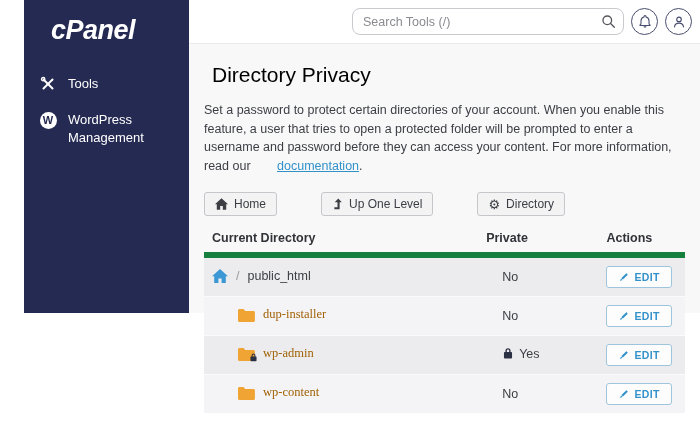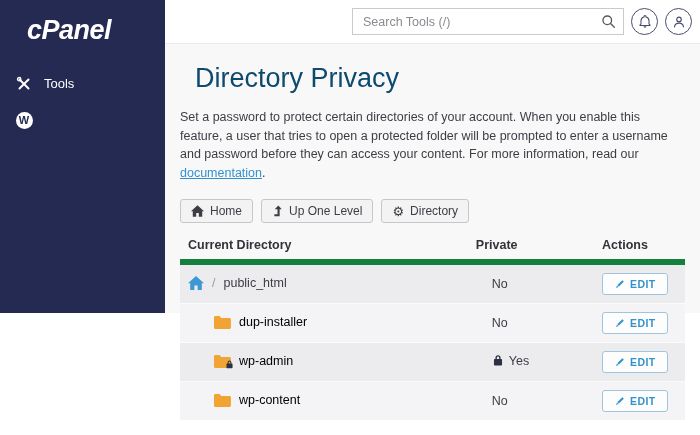--- a/index.html
+++ b/index.html
@@ -1,66 +1,66 @@
 <!DOCTYPE html>
 <html><head>
 <meta charset="utf-8">
 <style>
   * { box-sizing: border-box; margin: 0; padding: 0; }
   html, body { width: 700px; height: 435px; overflow: hidden; }
   body { font-family: "Liberation Sans", sans-serif; background: #fff; }
-  .app { display: flex; width: 700px; height: 313px; }
+  .app { display: flex; width: 700px; height: 313px; padding-left: 24px; }
 
   
   .sidebar { width: 165px; flex-shrink: 0; background: #252a52; color: #fff; }
   .logo { font-style: italic; font-weight: 700; font-size: 27px; padding: 15px 0 0 27px; letter-spacing: -0.5px; cursor: pointer; }
   .side-menu { margin-top: 20px; }
   .side-item { display: flex; align-items: flex-start; gap: 11px; padding: 9px 10px 9px 15px; font-size: 13px; line-height: 1.35; cursor: pointer; }
   .side-item .s-icon { width: 18px; height: 18px; flex-shrink: 0; display: flex; align-items: center; justify-content: center; margin-top: 0px; }
   .wp-badge { width: 17px; height: 17px; border-radius: 50%; background: #fff; color: #252a52; font-weight: 700; font-size: 11px; display: flex; align-items: center; justify-content: center; }
   .side-label { max-width: 96px; }
 
   
   .main { flex: 1; display: flex; flex-direction: column; background: #f8f8f9; min-width: 0; }
   .topbar { height: 44px; background: #fff; border-bottom: 1px solid #ebebee; display: flex; align-items: center; padding: 0 8px 0 10px; flex-shrink: 0; }
   .search-wrap { margin-left: auto; position: relative; width: 272px; }
-  .search-input { width: 100%; height: 27px; border: 1px solid #c9cace; border-radius: 0; padding: 0 28px 0 10px; font-size: 12.5px; color: #444; font-family: "Liberation Sans", sans-serif; background: #fff; }
+  .search-input { width: 100%; height: 27px; border: 1px solid #c9cace; border-radius: 8px; padding: 0 28px 0 10px; font-size: 12.5px; color: #444; font-family: "Liberation Sans", sans-serif; background: #fff; }
   .search-input::placeholder { color: #8a8b90; }
   .search-icon { position: absolute; right: 8px; top: 6px; width: 15px; height: 15px; }
   .icon-btn { width: 27px; height: 27px; border-radius: 50%; border: 1px solid #494e6e; background: #fff; display: flex; align-items: center; justify-content: center; margin-left: 7px; cursor: pointer; flex-shrink: 0; }
 
   
   .content { padding: 9px 15px 0 15px; flex: 1; }
-  h1 { font-size: 27px; font-weight: 400; color: #0c4a6e; margin: 10px 15px 14px; line-height: 1.15; }
+  h1 { font-size: 21px; font-weight: 400; color: #000000; margin: 10px 8px 14px; line-height: 1.15; }
   .para { font-size: 12.5px; color: #3c3e44; line-height: 1.48; max-width: 512px; margin-bottom: 14px; }
-  .para a { color: #3492cb; text-decoration: underline; cursor: pointer; }
+  .para a { color: #3492cb; text-decoration: underline; cursor: pointer; margin-left: 23px; }
   .instruction { margin-bottom: 0; }
   .instruction em { font-style: italic; }
 
   
-  .toolbar { display: flex; align-items: flex-start; margin: 17px 0 9px; }
+  .toolbar { display: flex; align-items: flex-start; margin: 17px 0 9px; gap: 36px; }
   .btn { display: inline-flex; align-items: center; gap: 6px; background: #f3f3f4; border: 1px solid #c7c7cb; border-radius: 3px; padding: 4px 10px; font-size: 12px; color: #3c3e44; cursor: pointer; font-family: "Liberation Sans", sans-serif; }
   .btn + .btn { margin-left: 8px; }
   .btn-settings { margin-left: auto; }
   .btn .b-icon { display: flex; align-items: center; justify-content: center; }
   .gear-glyph { font-size: 13px; line-height: 1; color: #3c3e44; }
 
   
   table { width: 100%; border-collapse: collapse; font-size: 12.5px; table-layout: fixed; }
   col.c-dir { width: 57%; } col.c-priv { width: 25%; } col.c-act { width: 18%; }
   thead th { text-align: left; font-weight: 700; color: #323338; padding: 6px 8px 7px; border-bottom: 6px solid #15803d; }
   tbody tr { border-top: 1px solid #fbfbfc; }
   tbody tr:nth-child(odd) { background: #ececee; }
   tbody tr:nth-child(even) { background: #f4f4f6; }
   td { padding: 8px 8px; vertical-align: middle; height: 35px; color: #3c3e44; }
   .dir-inner { display: inline-flex; align-items: center; gap: 8px; }
   .dir-inner.indent { padding-left: 25px; }
   .crumb-sep { color: #9a9ba0; }
   .dir-name { color: #3c3e44; }
-  .dir-name.link { color: #000000; cursor: pointer; }
+  .dir-name.link { color: #a16207; cursor: pointer; font-family: Liberation Serif, serif; }
   .icon { display: inline-flex; align-items: center; justify-content: center; }
   .folder-wrap { position: relative; width: 18px; height: 14px; cursor: pointer; }
   .folder-lock { position: absolute; right: -3px; bottom: -2px; }
   .cell-priv .priv-inner { display: inline-flex; gap: 5px; margin-left: 16px; }
   .edit-btn { display: inline-flex; align-items: center; gap: 5px; background: #fdfdfd; border: 1px solid #9fc4de; border-radius: 3px; padding: 4px 11px; font-size: 10.5px; font-weight: 700; letter-spacing: 0.4px; color: #3492cb; cursor: pointer; font-family: "Liberation Sans", sans-serif; }
 </style>
 </head>
 <body>
 
 <div class="app">
@@ -77,20 +77,21 @@
             </g>
             <circle cx="3.2" cy="3.2" r="1.7" fill="none" stroke="#ffffff" stroke-width="1.3"></circle>
           </svg>
         </span>
         <span class="side-label">Tools</span>
       </div>
       <div class="side-item">
         <span class="s-icon">
             <span class="wp-badge">W</span>
           </span>
+        <span class="side-label">WordPress Management</span>
       </div>
     </div>
   </div>
 
   <div class="main">
 
     <div class="topbar">
       <div class="search-wrap">
         <input class="search-input" type="text" placeholder="Search Tools (/)" style="">
         <svg class="search-icon" viewBox="0 0 16 16">

